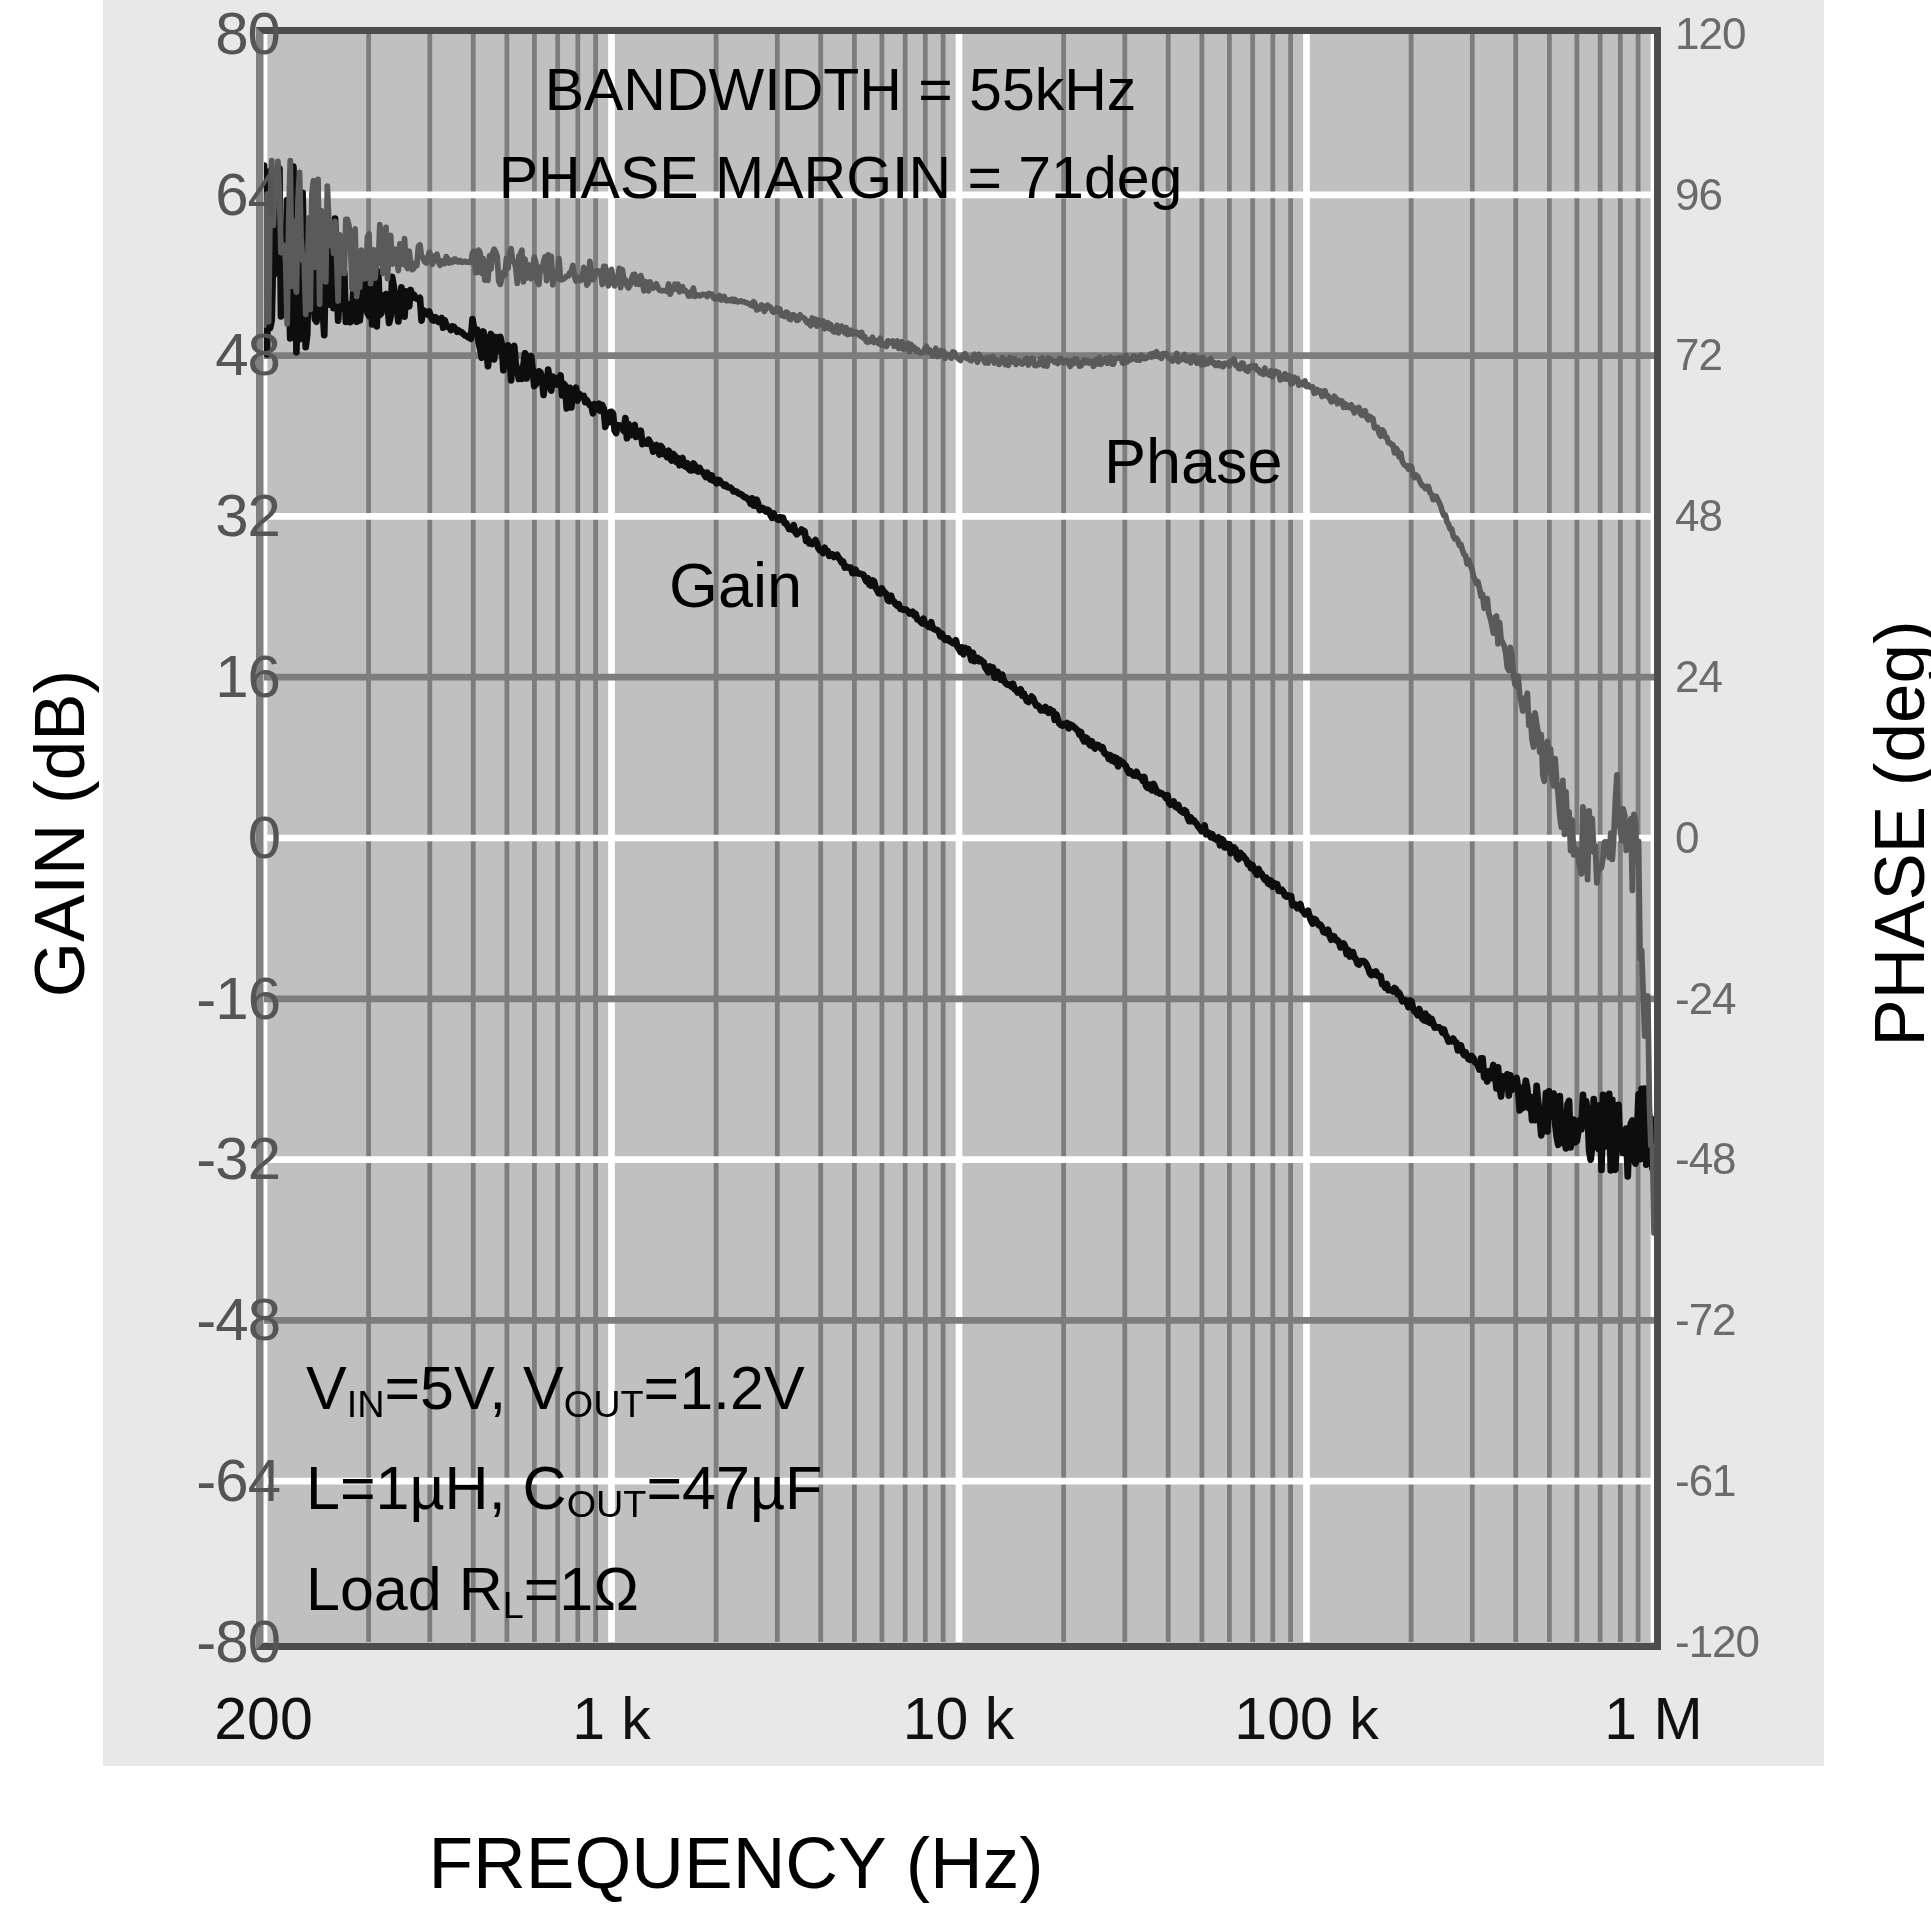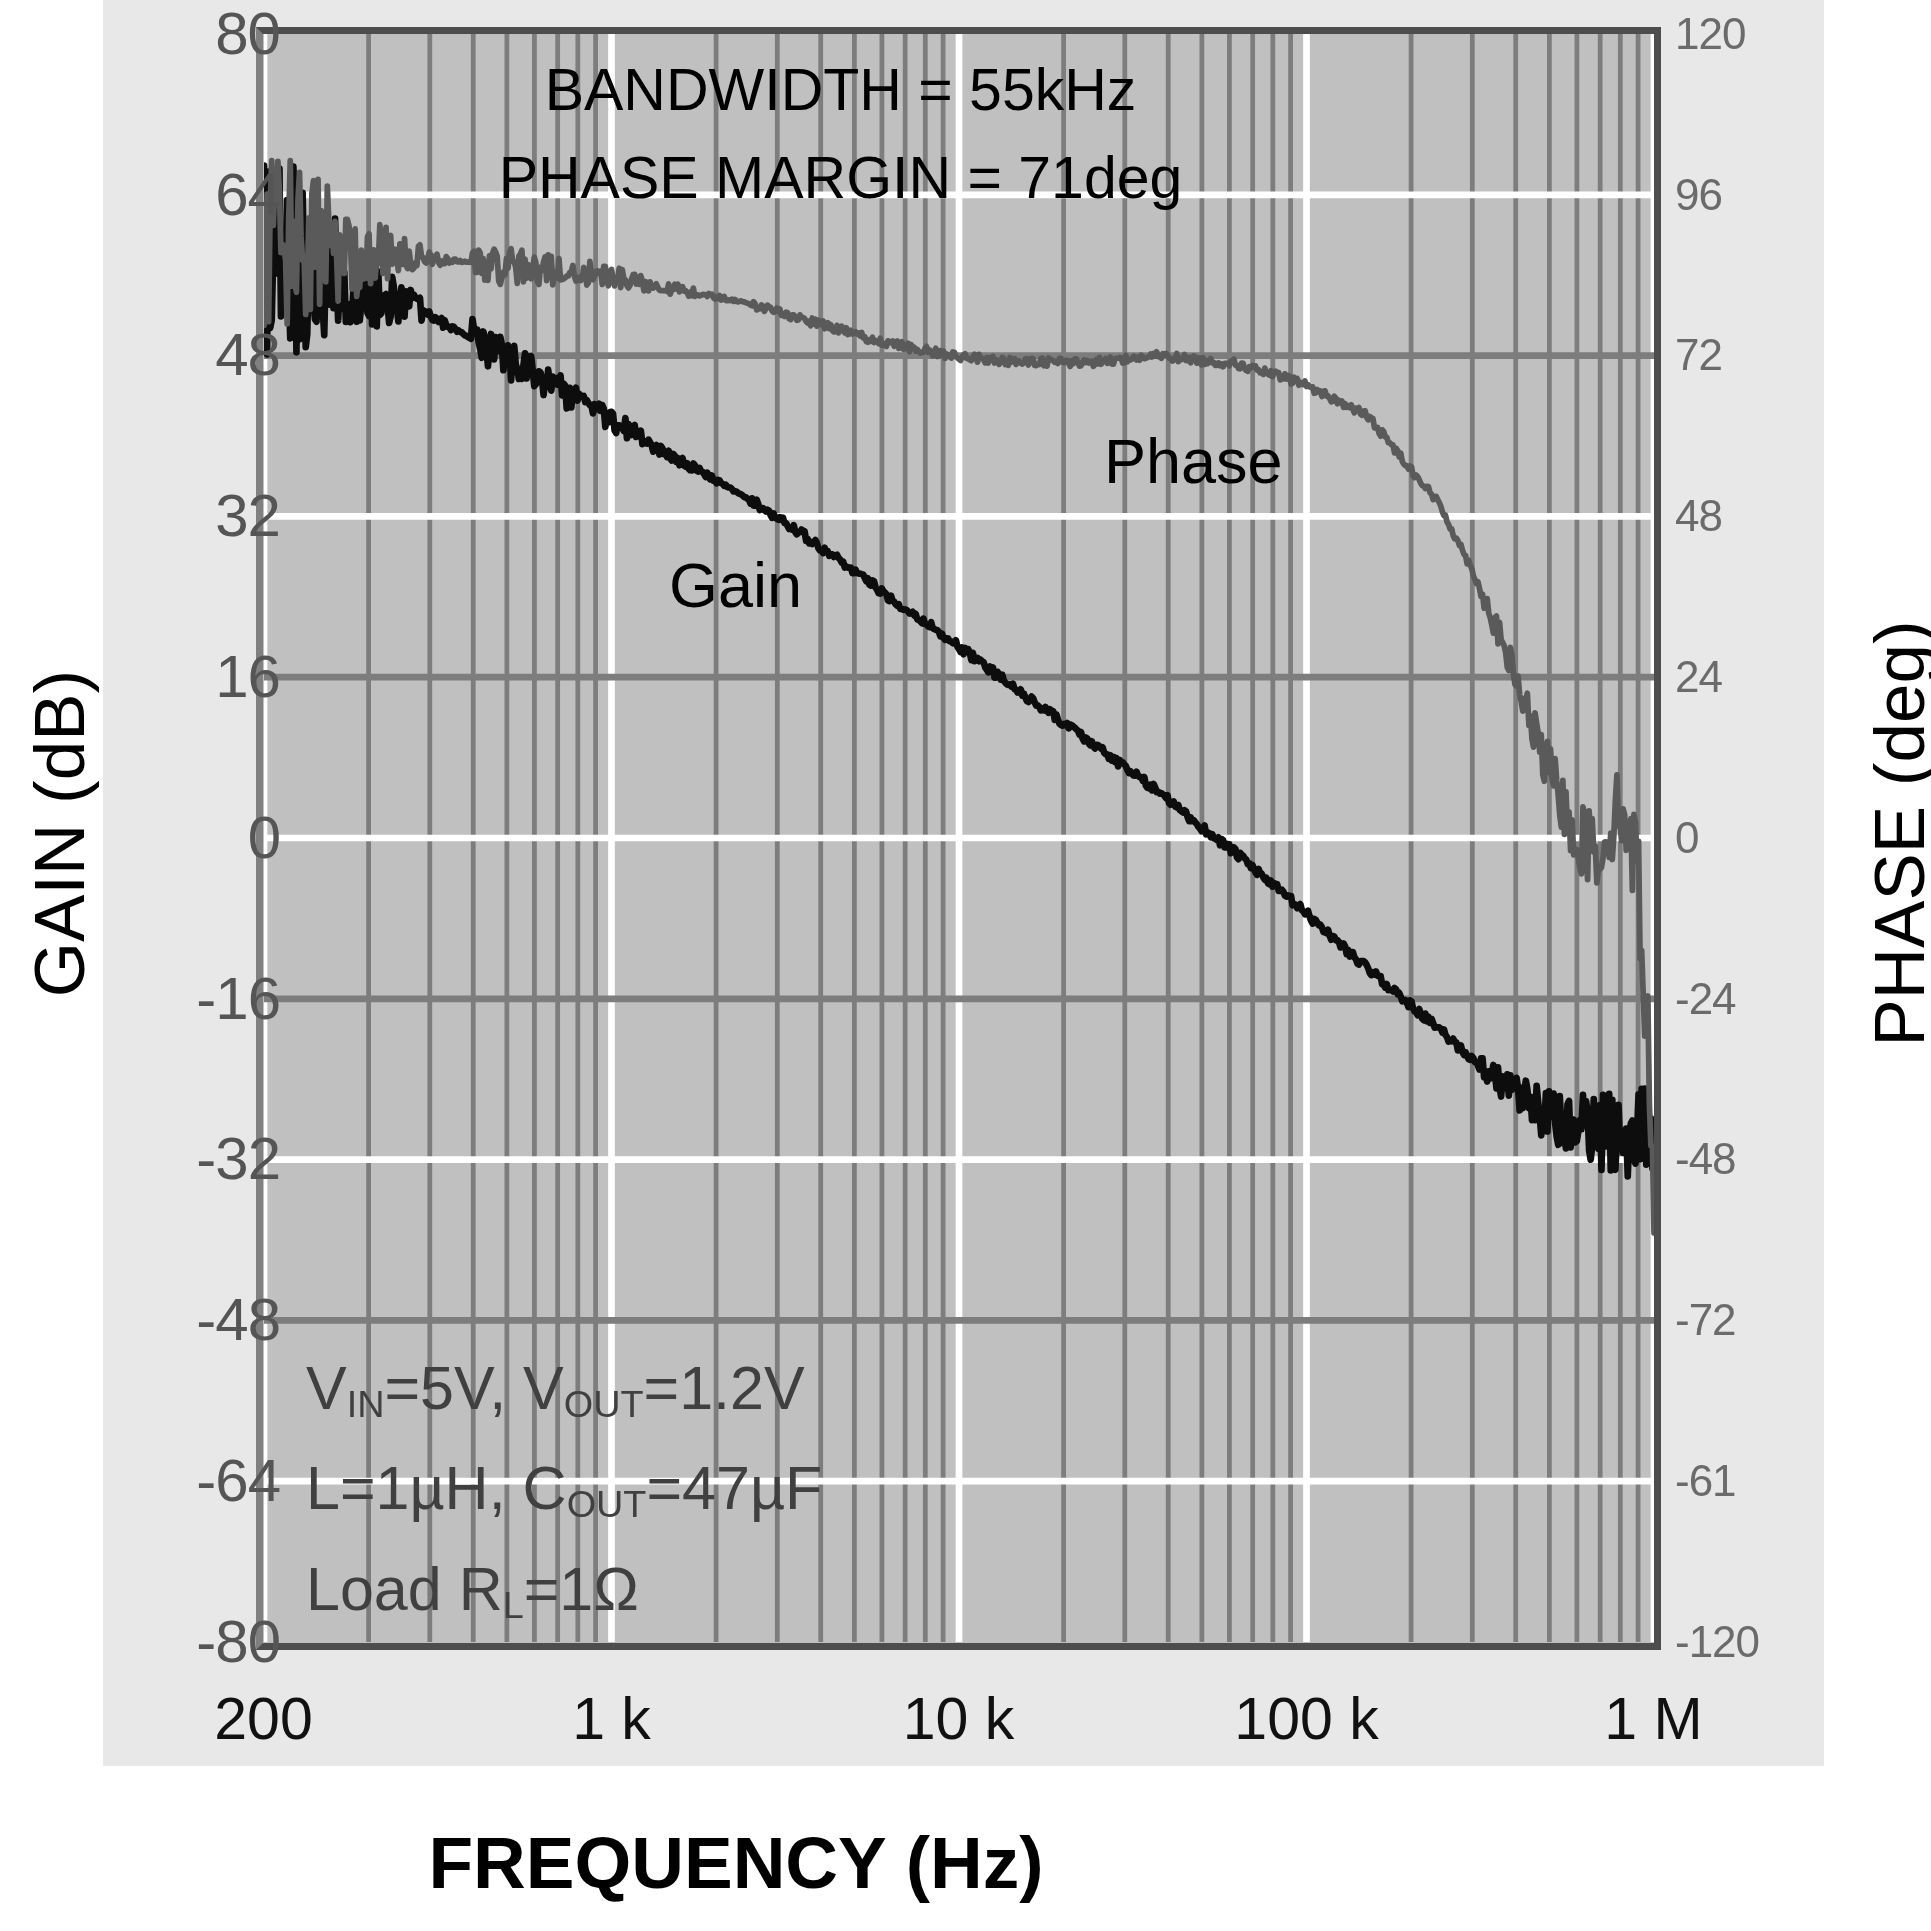--- a/index.html
+++ b/index.html
@@ -95,38 +95,37 @@
     color: #000;
   }
   .axis-title-bottom {
     position: absolute;
     left: 0px;
     top: 1821px;
     width: 1472px;
     text-align: center;
     font-size: 73px;
     color: #000;
-    font-weight: bold;
   }
   .ann-top {
     position: absolute;
     top: 46px;
     left: 315px;
     width: 1051px;
     text-align: center;
     color: #000;
     font-size: 59px;
     line-height: 88px;
     white-space: pre-line;
   }
   .ann-bottom {
     position: absolute;
     top: 1346px;
     left: 306px;
-    color: #404040;
+    color: #000000;
     font-size: 61px;
     line-height: 84px;
   }
   .ann-bottom div { white-space: nowrap; }
   sub { font-size: 0.62em; vertical-align: -0.22em; }
   .curve-label {
     position: absolute;
     color: #000;
     font-size: 63px;
     line-height: 63px;

